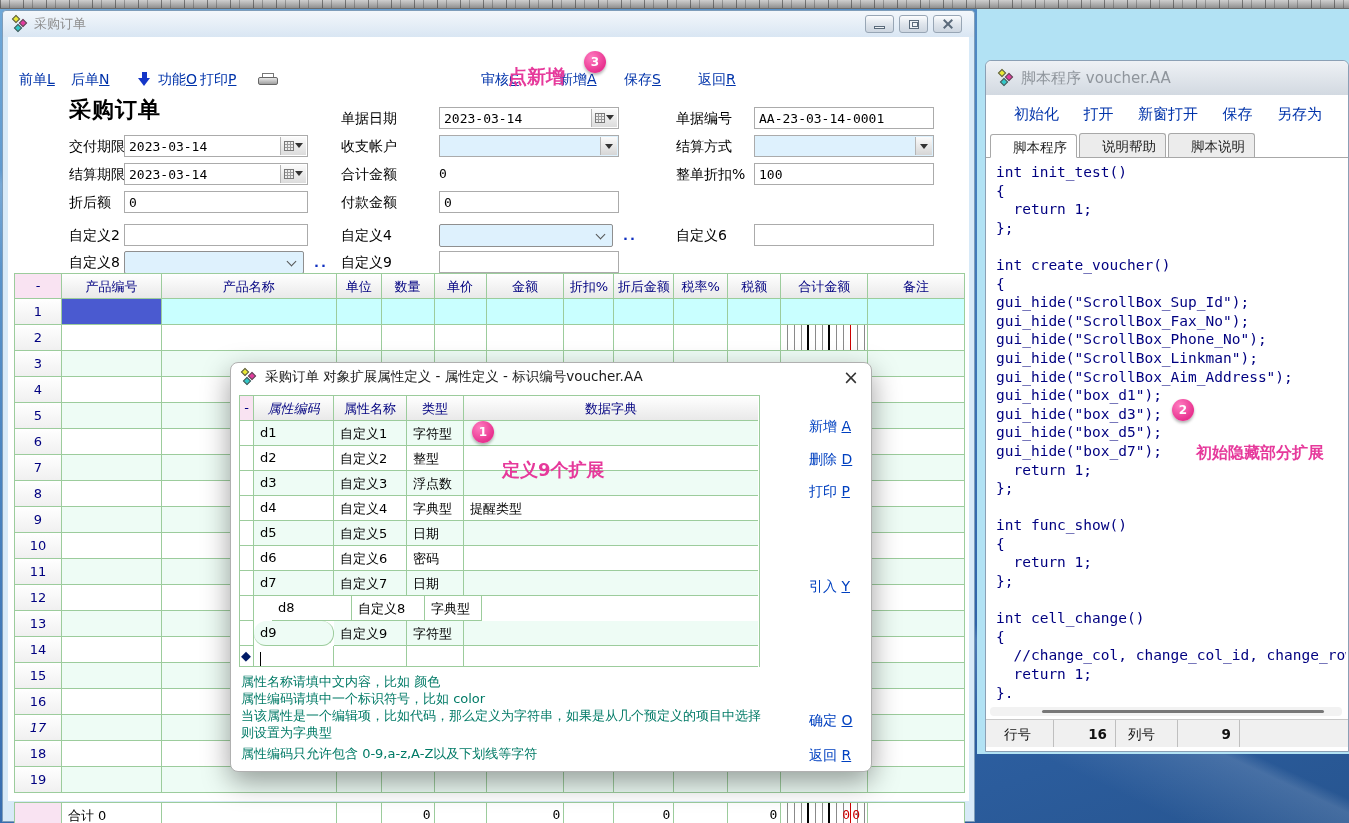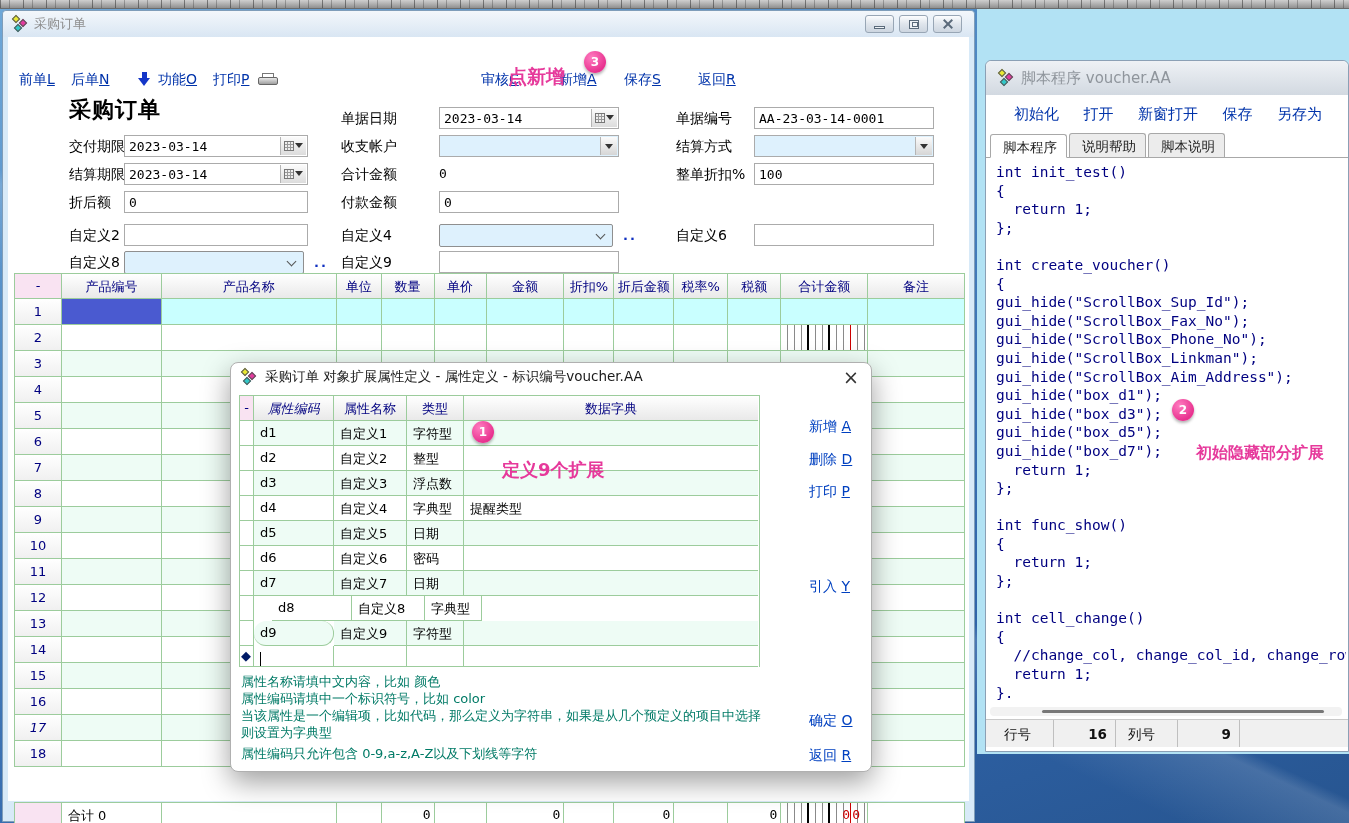--- a/index.html
+++ b/index.html
@@ -111,21 +111,21 @@
 
   
   #scriptwin { position:absolute; left:985px; top:60px; width:364px; height:692px;
     background:#fff; border:1px solid #8ba0b5; border-radius:6px 6px 0 0; }
   #scriptwin .titlebar2 { position:absolute; left:0; top:0; width:100%; height:34px; border-radius:6px 6px 0 0;
     background:linear-gradient(#eef1f5,#d2d9e1); display:flex; align-items:center; padding-left:12px; }
   #scriptwin .titlebar2 .ttl { color:#8f959c; font-size:15px; margin-left:7px; }
   .stb { position:absolute; left:0; top:38px; width:100%; height:30px; display:flex; justify-content:space-between;
     padding:6px 26px 0 28px; font-size:15px; color:#0033aa; }
   .stabs { position:absolute; left:0; top:72px; width:100%; height:25px; border-bottom:1px solid #a8a8a8; display:flex; padding-left:4px; font-size:13.5px; }
-  .stab { padding:4px 9px 0 12px; border:1px solid #a8a8a8; border-bottom:none; background:#ececec; margin-right:2px; border-radius:3px 3px 0 0; color:#222; }
+  .stab { padding:4px 9px 0 22px; border:1px solid #a8a8a8; border-bottom:none; background:#ececec; margin-right:2px; border-radius:3px 3px 0 0; color:#222; }
   .stab.active { background:#fff; position:relative; top:1px; border-bottom:1px solid #fff; }
   #codearea { position:absolute; left:2px; top:98px; width:358px; height:545px; overflow:hidden; }
   #codepre { font-family:"DejaVu Sans Mono","Liberation Mono",monospace; font-size:14.5px; line-height:18.6px; color:#000080; white-space:pre; padding:4px 0 0 8px; }
   #hscroll { position:absolute; left:4px; top:646px; width:352px; height:9px; background:#f2f2f2; border-radius:4px; }
   #hscroll .thumb { position:absolute; left:52px; top:3px; width:282px; height:3px; background:#777; border-radius:2px; }
   #sstatus { position:absolute; left:0; top:658px; width:100%; height:28px; background:#f0f0f0; border-top:1px solid #c9c9c9; display:flex; font-size:13.5px; color:#111; }
   #sstatus .cell { padding-top:6px; border-right:1px solid #bfbfbf; height:100%; }
   #sstatus .lab { width:68px; padding-left:18px; }
   #sstatus .val { width:62px; text-align:right; padding-right:8px; font-weight:bold; }
 
@@ -166,21 +166,21 @@
 
   <div class="content">
     <div class="mtb">
       <span class="it" style="left:11px"><span>前单</span><span class="hk">L</span></span>
       <span class="it" style="left:63px"><span>后单</span><span class="hk">N</span></span>
       <span class="dnarrow" style="left:130px">
           <span class="stem"></span>
           <span class="tri"></span>
         </span>
       <span class="it" style="left:150px"><span>功能</span><span class="hk">O</span></span>
-      <span class="it" style="left:205px"><span>打印</span><span class="hk">P</span></span>
+      <span class="it" style="left:192px"><span>打印</span><span class="hk">P</span></span>
       <span class="printer" style="left:250px">
           <span class="paper"></span>
           <span class="body"></span>
         </span>
       <span class="it" style="left:473px"><span>审核</span><span class="hk">C</span></span>
       <span class="it" style="left:551px"><span>新增</span><span class="hk">A</span></span>
       <span class="it" style="left:616px"><span>保存</span><span class="hk">S</span></span>
       <span class="it" style="left:690px"><span>返回</span><span class="hk">R</span></span>
     </div>
 
@@ -550,20 +550,35 @@
           <div class="gc" style="width: 45px;"></div>
           <div class="gc" style="width: 53px;"></div>
           <div class="gc" style="width: 52px;"></div>
           <div class="gc" style="width: 78px;"></div>
           <div class="gc" style="width: 50px;"></div>
           <div class="gc" style="width: 60px;"></div>
           <div class="gc" style="width: 54px;"></div>
           <div class="gc" style="width: 53px;"></div>
           <div class="gc money" style="width: 87px;"></div>
           <div class="gc" style="width: 96px; border-right: none;"></div>
+        </div>
+        <div class="grow">
+          <div class="gc rowhdr" style="width: 47px;">19</div>
+          <div class="gc alt" style="width: 100px;"></div>
+          <div class="gc alt" style="width: 175px;"></div>
+          <div class="gc alt" style="width: 45px;"></div>
+          <div class="gc alt" style="width: 53px;"></div>
+          <div class="gc alt" style="width: 52px;"></div>
+          <div class="gc alt" style="width: 78px;"></div>
+          <div class="gc alt" style="width: 50px;"></div>
+          <div class="gc alt" style="width: 60px;"></div>
+          <div class="gc alt" style="width: 54px;"></div>
+          <div class="gc alt" style="width: 53px;"></div>
+          <div class="gc alt money" style="width: 87px;"></div>
+          <div class="gc alt" style="width: 96px; border-right: none;"></div>
         </div>
       </div>
 
     <div id="totrow">
       <div class="gc pinkh" style="width:47px"></div>
       <div class="gc" style="width:100px; padding:4px 0 0 6px"><span>合计</span> <span>0</span></div>
       <div class="gc" style="width:175px"></div>
       <div class="gc" style="width:45px"></div>
       <div class="gc tnum" style="width:53px">0</div>
       <div class="gc" style="width:52px"></div>

